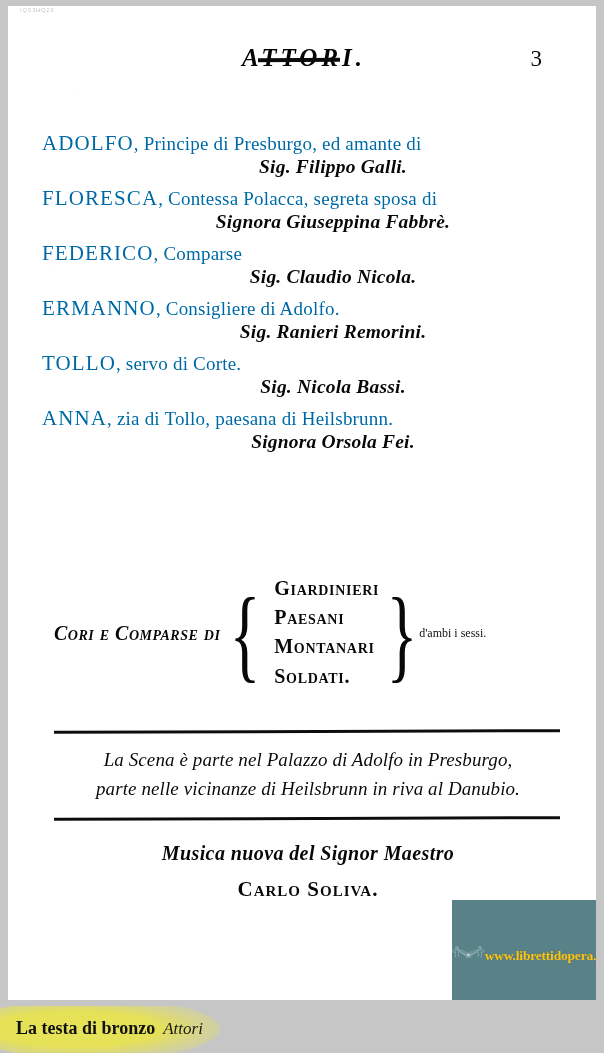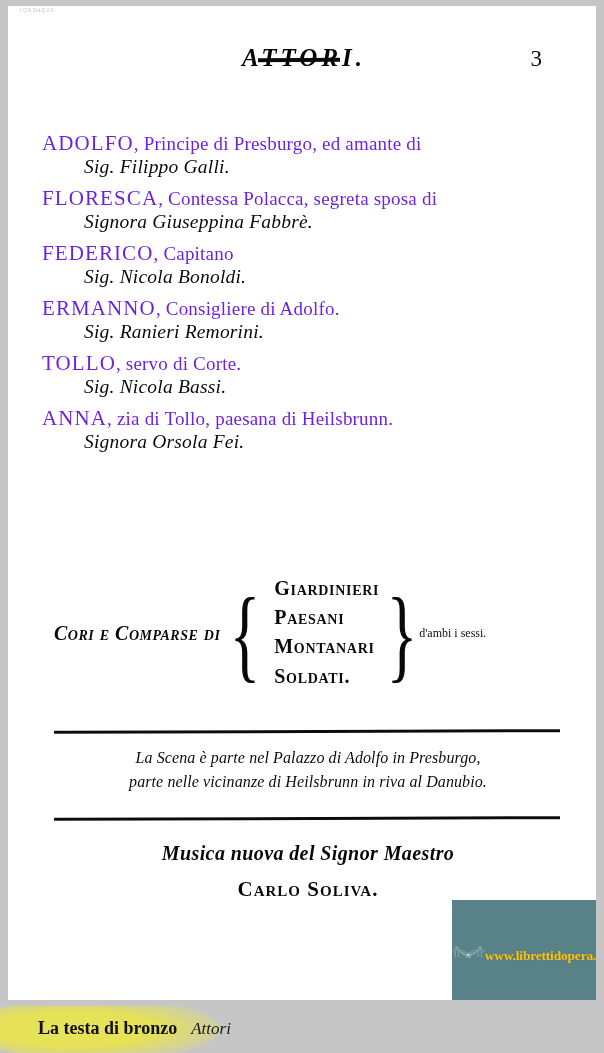--- a/index.html
+++ b/index.html
@@ -111,42 +111,43 @@
     position: absolute;
     left: 34px;
     top: 126px;
     width: 540px;
   }
   .cast-entry {
     margin-bottom: 8px;
   }
   .role-line {
     font-size: 19.5px;
-    color: #6d28d9;
+    color: #0369a1;
     line-height: 1.06;
     white-space: nowrap;
     letter-spacing: .2px;
   }
   .role-name {
     font-size: 21px;
     letter-spacing: 1.1px;
   }
   .role-desc {
     font-size: 19px;
     letter-spacing: .2px;
   }
   .singer-line {
     font-style: italic;
-    font-weight: normal;
+    font-weight: bold;
     font-size: 19.5px;
     color: #101010;
     padding-left: 42px;
     line-height: 1.25;
     letter-spacing: .2px;
     white-space: nowrap;
+    text-align: center;
   }
 
   
   .chorus {
     position: absolute;
     left: 46px;
     top: 568px;
     width: 530px;
     display: flex;
     align-items: center;
@@ -203,21 +204,21 @@
   .rule-top    { left: 46px; top: 724px; width: 506px; transform: rotate(-.18deg); }
   .rule-bottom { left: 46px; top: 811px; width: 506px; transform: rotate(-.18deg); }
 
   .scene-note {
     position: absolute;
     left: 40px;
     top: 740px;
     width: 520px;
     text-align: center;
     font-style: italic;
-    font-size: 16px;
+    font-size: 19px;
     line-height: 1.5;
     color: #111111;
     letter-spacing: .1px;
   }
 
   
   .music-credit {
     position: absolute;
     left: 40px;
     top: 836px;
@@ -284,25 +285,25 @@
     position: absolute;
     left: -30px;
     top: -8px;
     width: 250px;
     height: 62px;
     border-radius: 50%;
     background: radial-gradient(ellipse at 42% 50%, #e8e45a 0%, #e5e157 40%, rgba(221,219,120,.55) 66%, rgba(198,198,198,0) 82%);
   }
   .footer-inner {
     position: absolute;
-    left: 38px;
+    left: 16px;
     top: 12px;
     display: flex;
     align-items: baseline;
-    gap: 14px;
+    gap: 8px;
   }
   .footer-title {
     font-family: "Liberation Serif", serif;
     font-weight: bold;
     font-size: 18px;
     color: #111111;
     white-space: nowrap;
   }
   .footer-section {
     font-family: "Liberation Serif", serif;
@@ -334,22 +335,22 @@
         <div class="role-line"><span class="role-name">ADOLFO</span><span class="role-desc">, Principe di Presburgo, ed amante di</span></div>
         <div class="singer-line">Sig. Filippo Galli.</div>
       </div>
 
       <div class="cast-entry">
         <div class="role-line"><span class="role-name">FLORESCA</span><span class="role-desc">, Contessa Polacca, segreta sposa di</span></div>
         <div class="singer-line">Signora Giuseppina Fabbrè.</div>
       </div>
 
       <div class="cast-entry">
-        <div class="role-line"><span class="role-name">FEDERICO</span><span class="role-desc">, Capitano</span></div>
-        <div class="singer-line">Sig. Nicola Bonoldi.</div>
+        <div class="role-line"><span class="role-name">FEDERICO</span><span class="role-desc">, Comparse</span></div>
+        <div class="singer-line">Sig. Claudio Nicola.</div>
       </div>
 
       <div class="cast-entry">
         <div class="role-line"><span class="role-name">ERMANNO</span><span class="role-desc">, Consigliere di Adolfo.</span></div>
         <div class="singer-line">Sig. Ranieri Remorini.</div>
       </div>
 
 
       <div class="cast-entry">
         <div class="role-line"><span class="role-name">TOLLO</span><span class="role-desc">, servo di Corte.</span></div>

